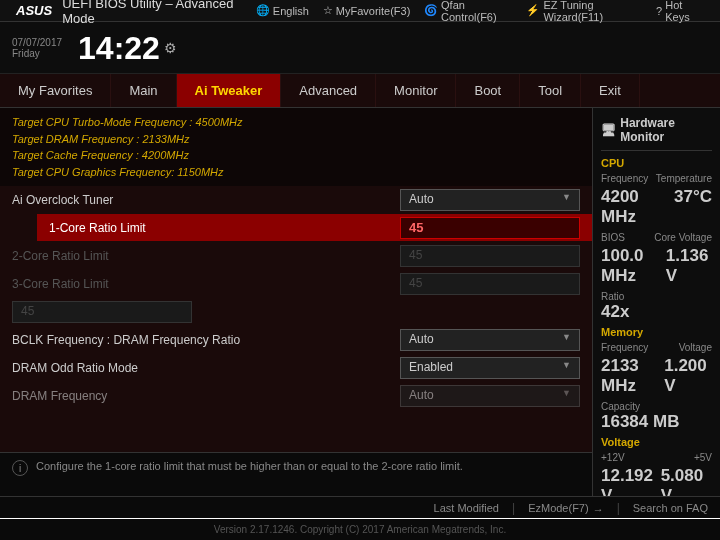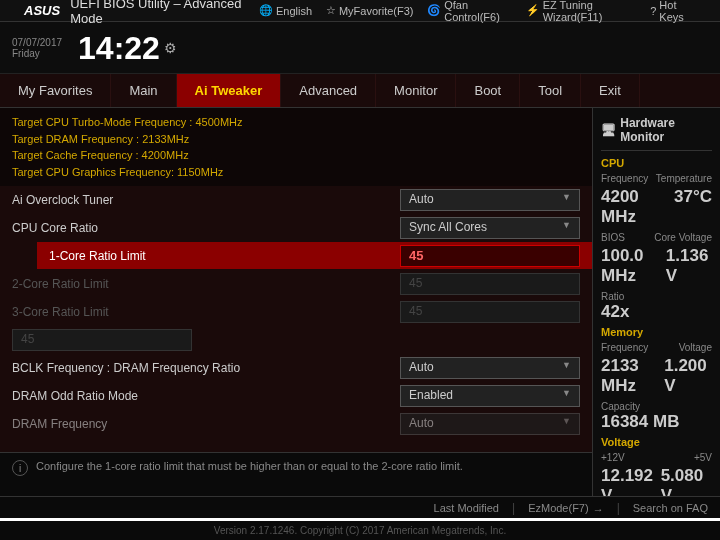--- a/index.html
+++ b/index.html
@@ -13,21 +13,21 @@
       overflow: hidden;
       position: relative;
     }
 
     
     .top-bar {
       background: #111;
       height: 22px;
       display: flex;
       align-items: center;
-      padding: 0 24px;
+      padding: 0 16px;
       border-bottom: 1px solid #333;
     }
     .asus-logo {
       color: #fff;
       font-weight: bold;
       font-size: 13px;
       margin-right: 10px;
       font-style: italic;
     }
     .bios-title {
@@ -123,20 +123,21 @@
 
     
     .info-targets {
       padding: 6px 12px;
       background: #0d0606;
     }
     .info-target-item {
       color: #d4a800;
       font-size: 11px;
       line-height: 1.5;
+      font-style: italic;
     }
 
     
     .settings-list {
       flex: 1;
       overflow-y: hidden;
     }
     .setting-row {
       display: flex;
       align-items: center;
@@ -284,21 +285,21 @@
       color: #444;
     }
 
     
     .version-bar {
       background: #0a0a0a;
       height: 22px;
       display: flex;
       align-items: center;
       justify-content: center;
-      border-top: 3px solid #ffffff;
+      border-top: 1px solid #ffffff;
     }
     .version-text {
       font-size: 10px;
       color: #555;
     }
   </style>
 </head>
 <body>
 
 <div class="top-bar">
@@ -349,26 +350,20 @@
 
     <div class="settings-list">
 
       <div class="setting-row">
         <span class="setting-label">Ai Overclock Tuner</span>
         <div class="setting-value-box dropdown">
           <span>Auto</span>
         </div>
       </div>
 
-      <div class="setting-row">
-        <span class="setting-label">CPU Core Ratio</span>
-        <div class="setting-value-box dropdown">
-          <span>Sync All Cores</span>
-        </div>
-      </div>
 
       <div class="setting-row active-row">
         <span class="setting-label" style="color:#fff;">1-Core Ratio Limit</span>
         <div class="setting-value-box input-box">
           <span>45</span>
         </div>
       </div>
 
       <div class="setting-row dimmed">
         <span class="setting-label">2-Core Ratio Limit</span>

